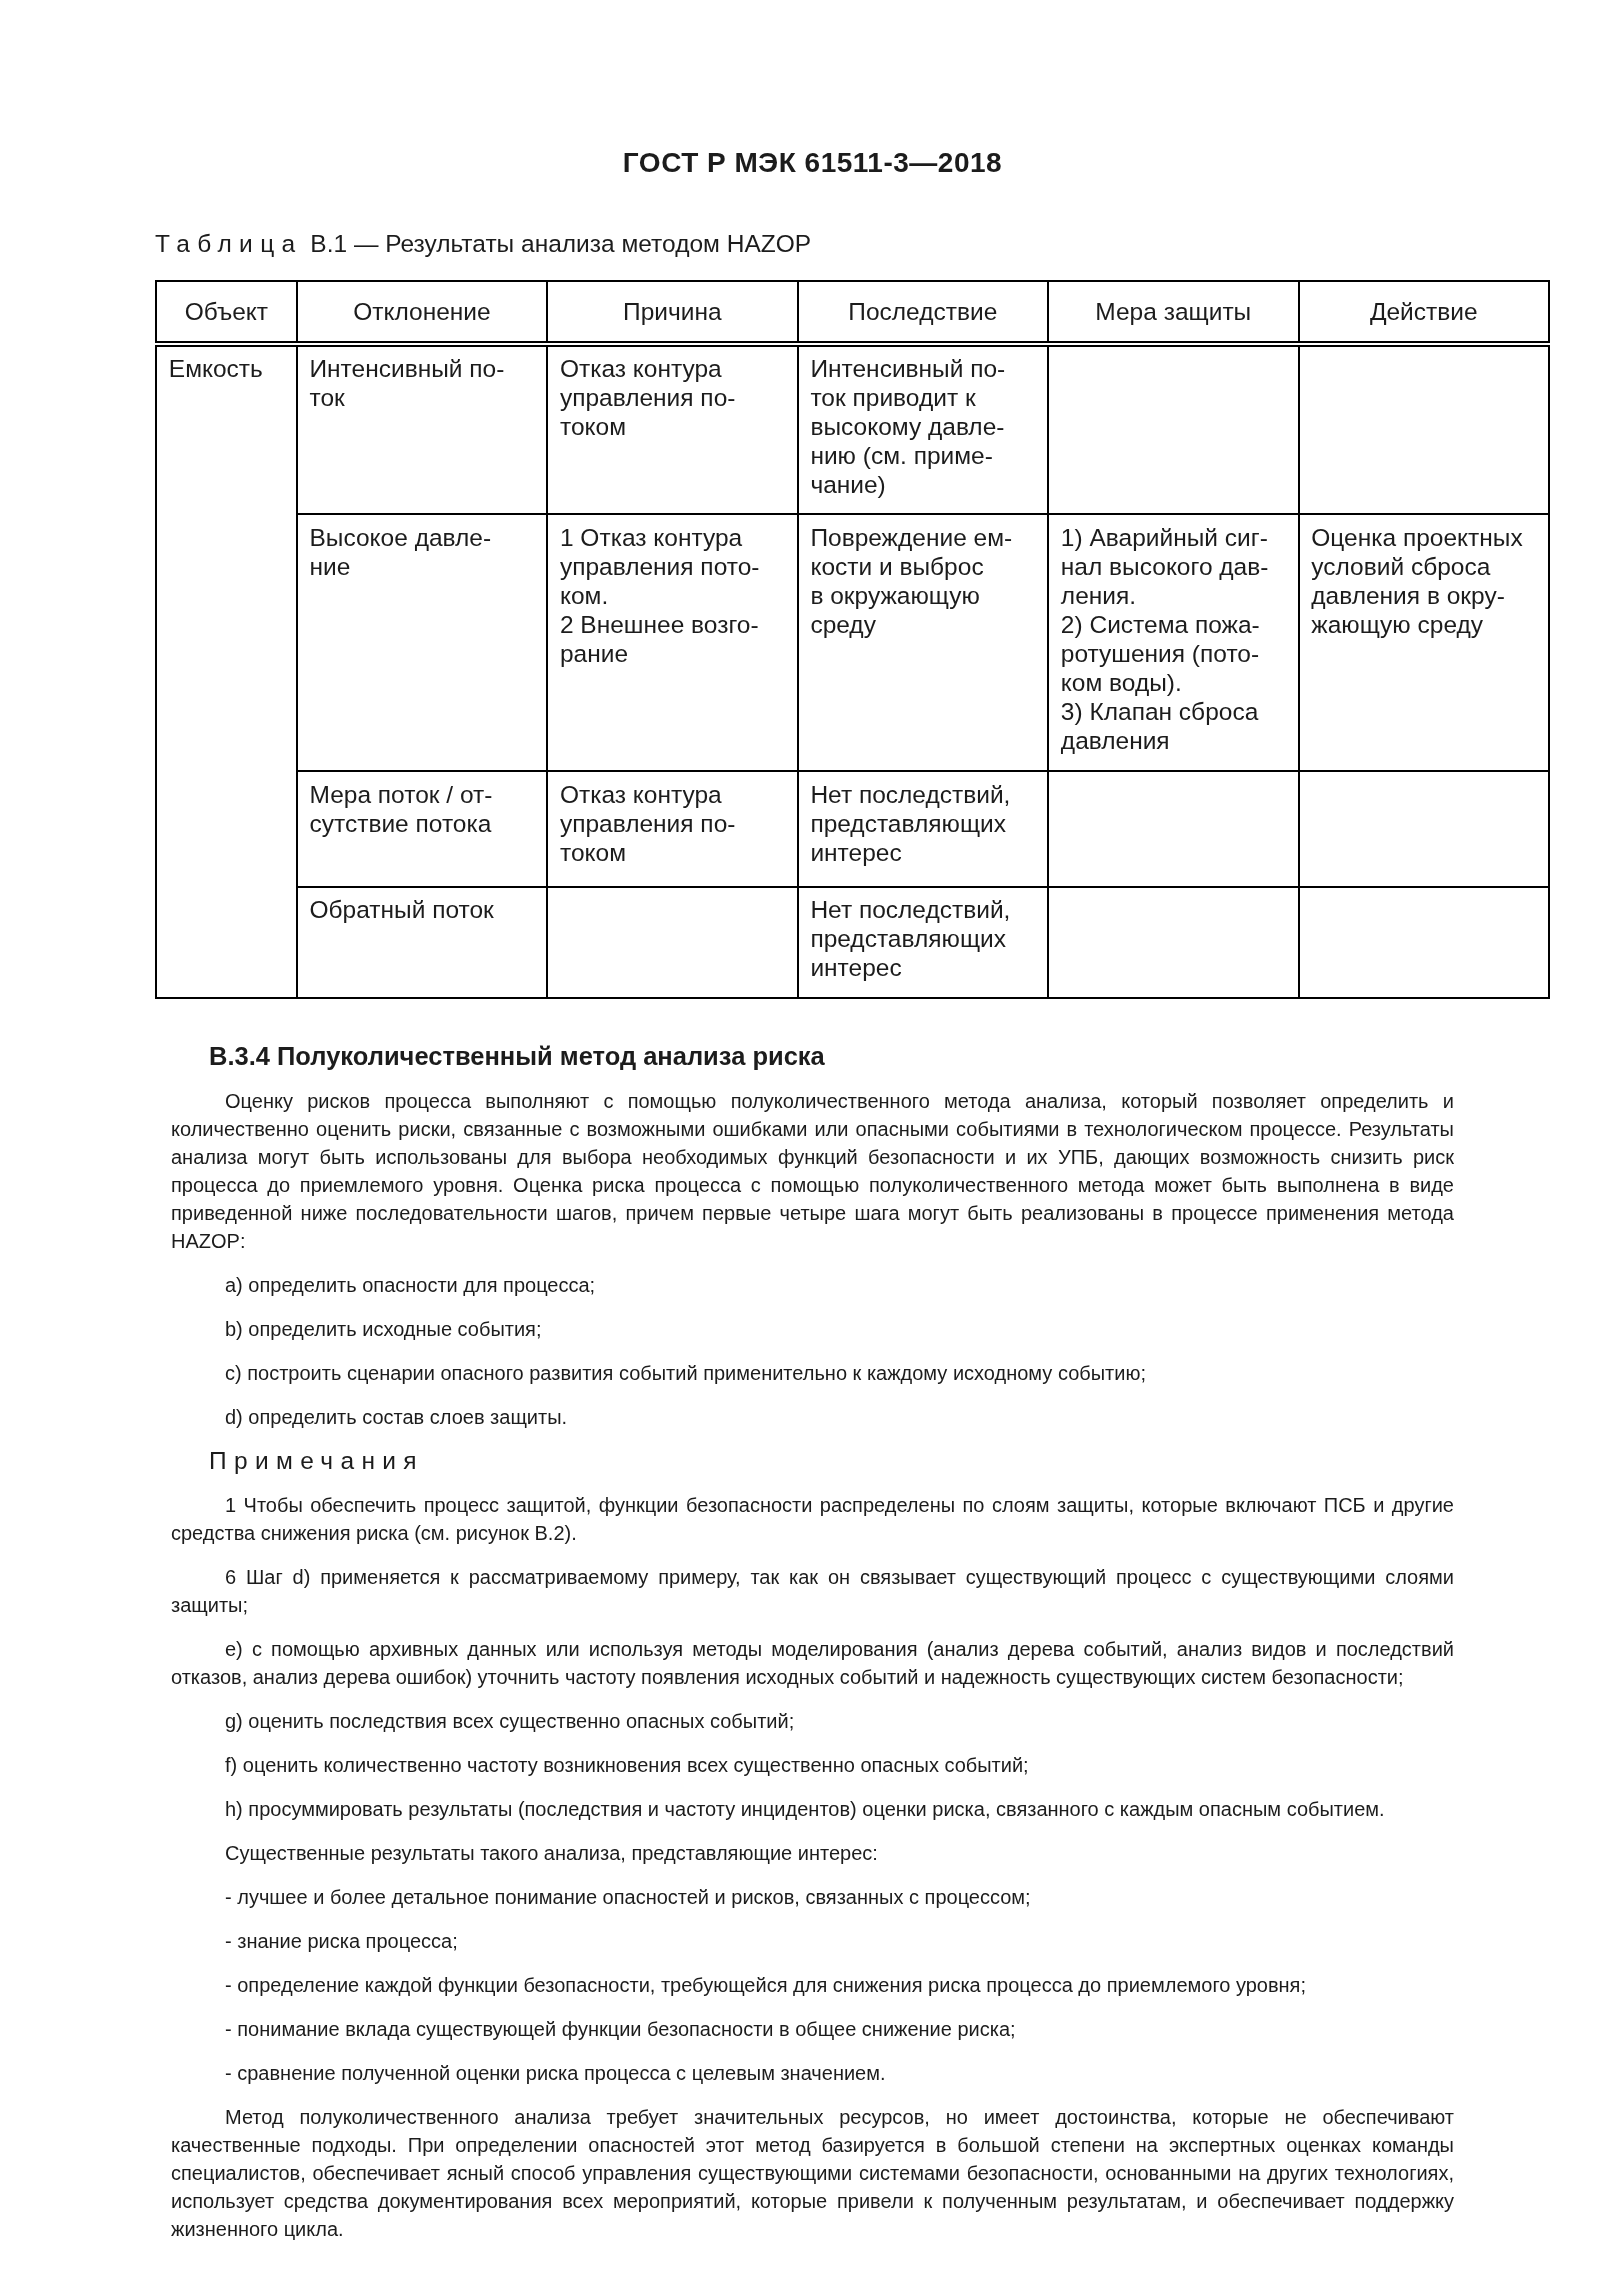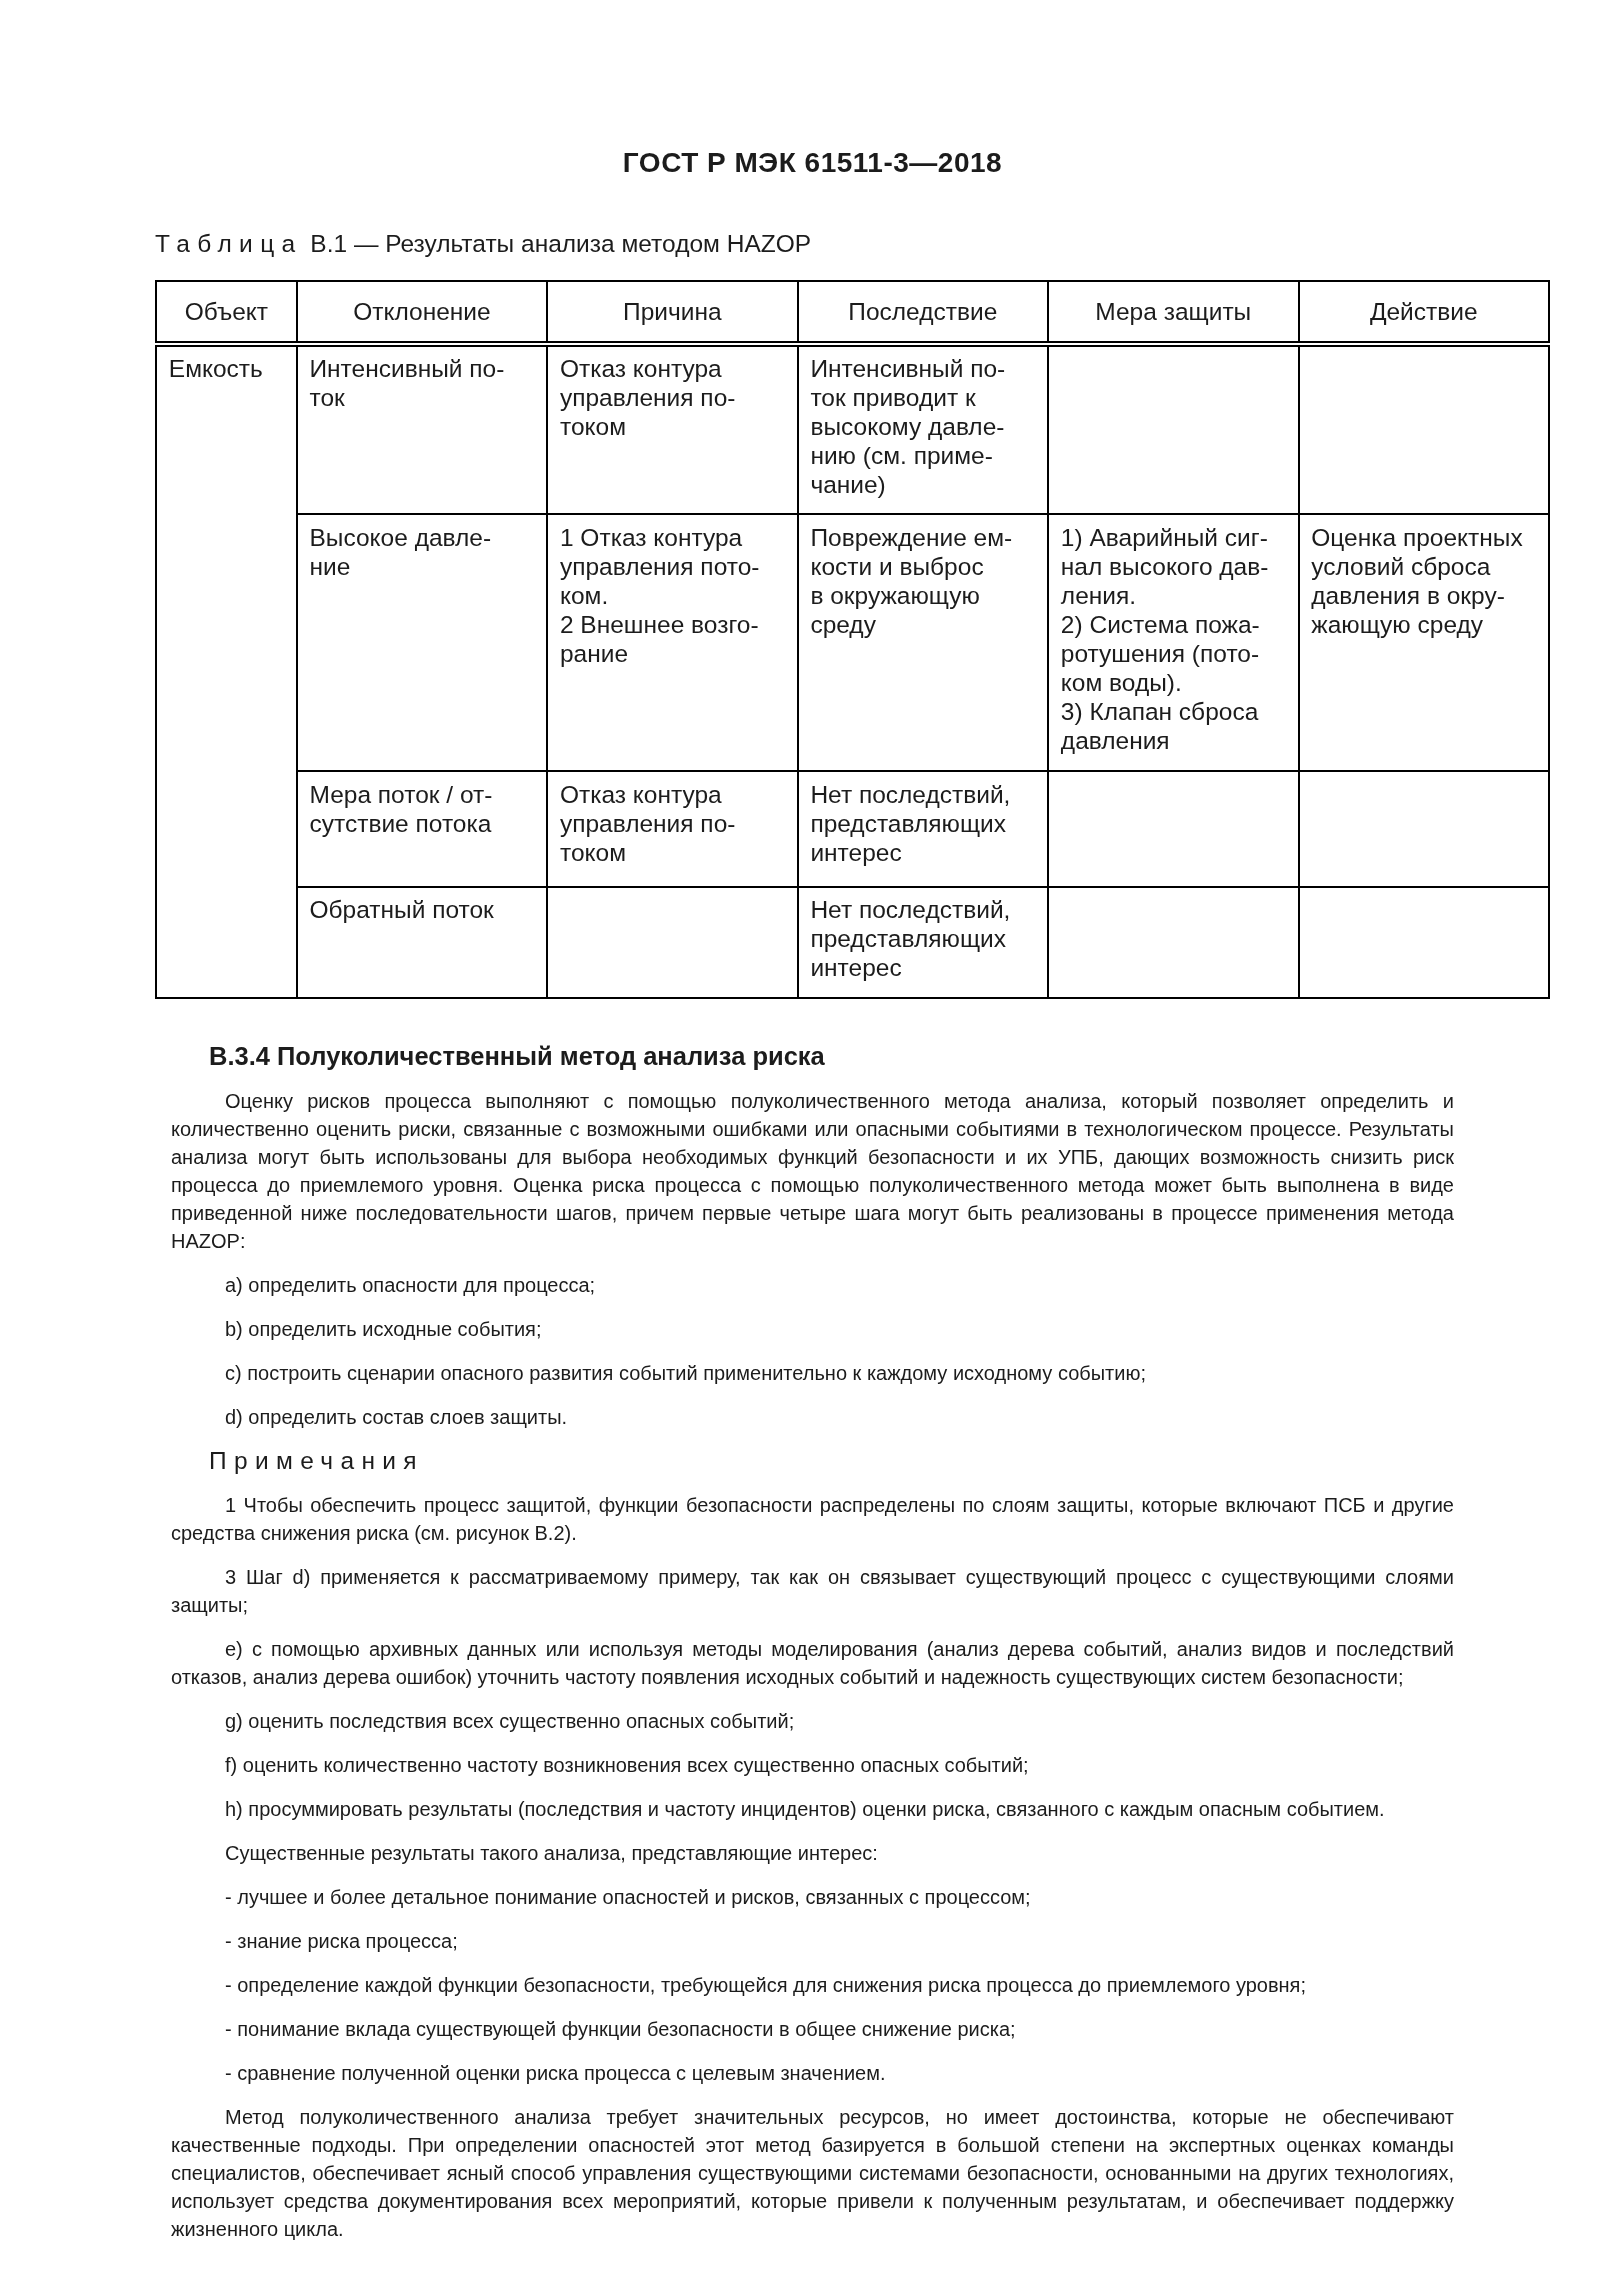--- a/index.html
+++ b/index.html
@@ -154,21 +154,21 @@
 
   <p class="body">Оценку рисков процесса выполняют с помощью полуколичественного метода анализа, который позволяет определить и количественно оценить риски, связанные с возможными ошибками или опасными событиями в технологическом процессе. Результаты анализа могут быть использованы для выбора необходимых функций безопасности и их УПБ, дающих возможность снизить риск процесса до приемлемого уровня. Оценка риска процесса с помощью полуколичественного метода может быть выполнена в виде приведенной ниже последовательности шагов, причем первые четыре шага могут быть реализованы в процессе применения метода HAZOP:</p>
 
   <p class="body">a) определить опасности для процесса;</p>
   <p class="body">b) определить исходные события;</p>
   <p class="body">c) построить сценарии опасного развития событий применительно к каждому исходному событию;</p>
   <p class="body">d) определить состав слоев защиты.</p>
 
   <p class="notes-heading">Примечания</p>
   <p class="body">1 Чтобы обеспечить процесс защитой, функции безопасности распределены по слоям защиты, которые включают ПСБ и другие средства снижения риска (см. рисунок В.2).</p>
-  <p class="body">3 Шаг d) применяется к рассматриваемому примеру, так как он связывает существующий процесс с существующими слоями защиты;</p>
+  <p class="body">6 Шаг d) применяется к рассматриваемому примеру, так как он связывает существующий процесс с существующими слоями защиты;</p>
 
   <p class="body gap-top">e) с помощью архивных данных или используя методы моделирования (анализ дерева событий, анализ видов и последствий отказов, анализ дерева ошибок) уточнить частоту появления исходных событий и надежность существующих систем безопасности;</p>
   <p class="body">g) оценить последствия всех существенно опасных событий;</p>
   <p class="body">f) оценить количественно частоту возникновения всех существенно опасных событий;</p>
   <p class="body">h) просуммировать результаты (последствия и частоту инцидентов) оценки риска, связанного с каждым опасным событием.</p>
 
   <p class="body">Существенные результаты такого анализа, представляющие интерес:</p>
   <p class="body">- лучшее и более детальное понимание опасностей и рисков, связанных с процессом;</p>
   <p class="body">- знание риска процесса;</p>
   <p class="body">- определение каждой функции безопасности, требующейся для снижения риска процесса до приемлемого уровня;</p>

